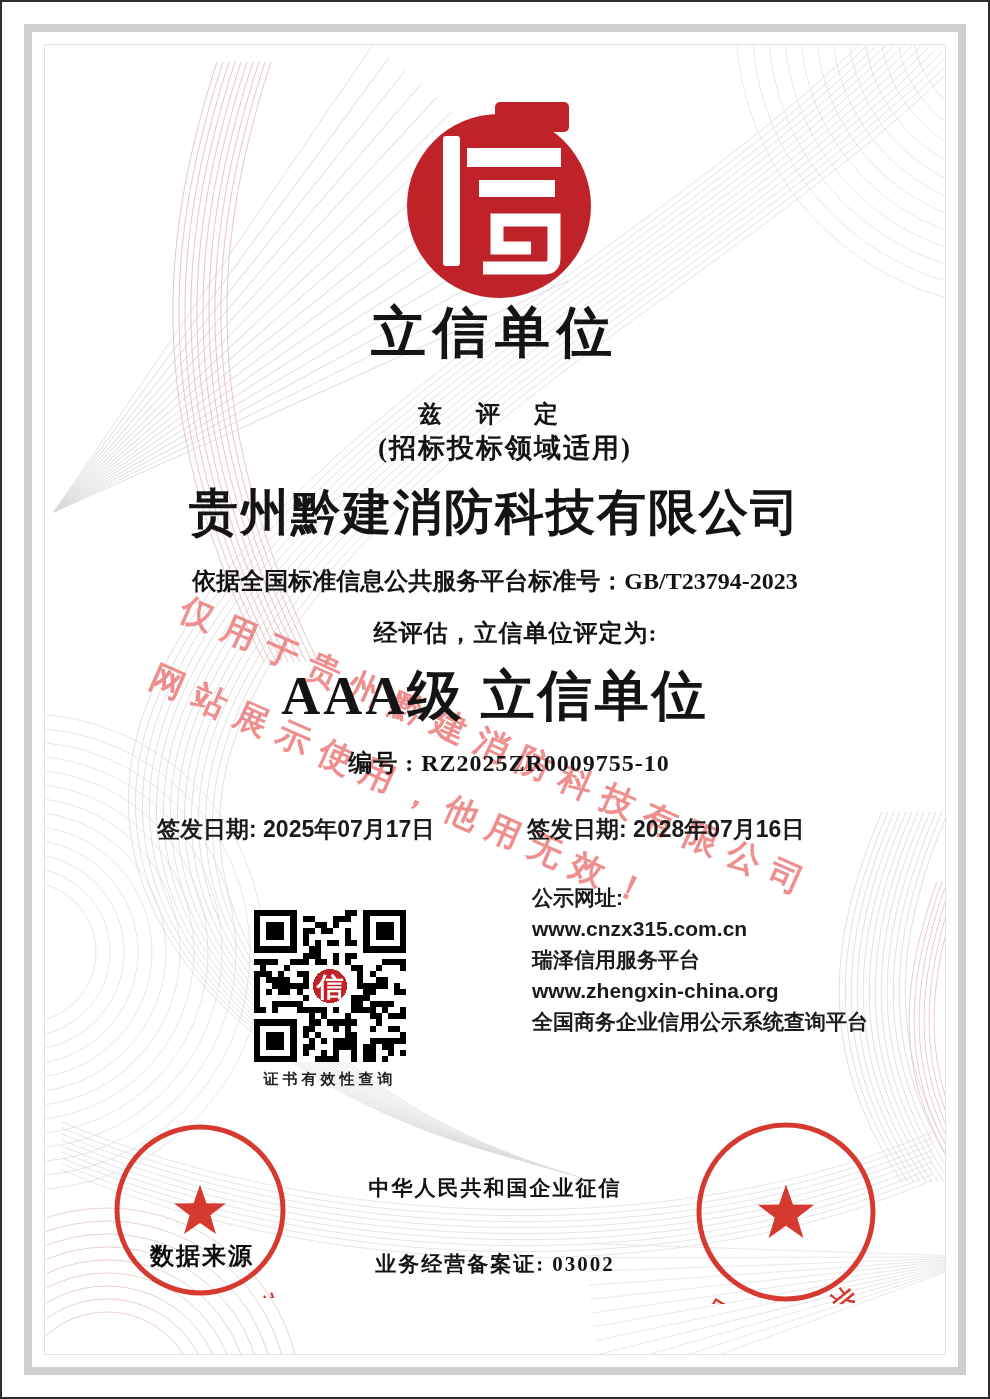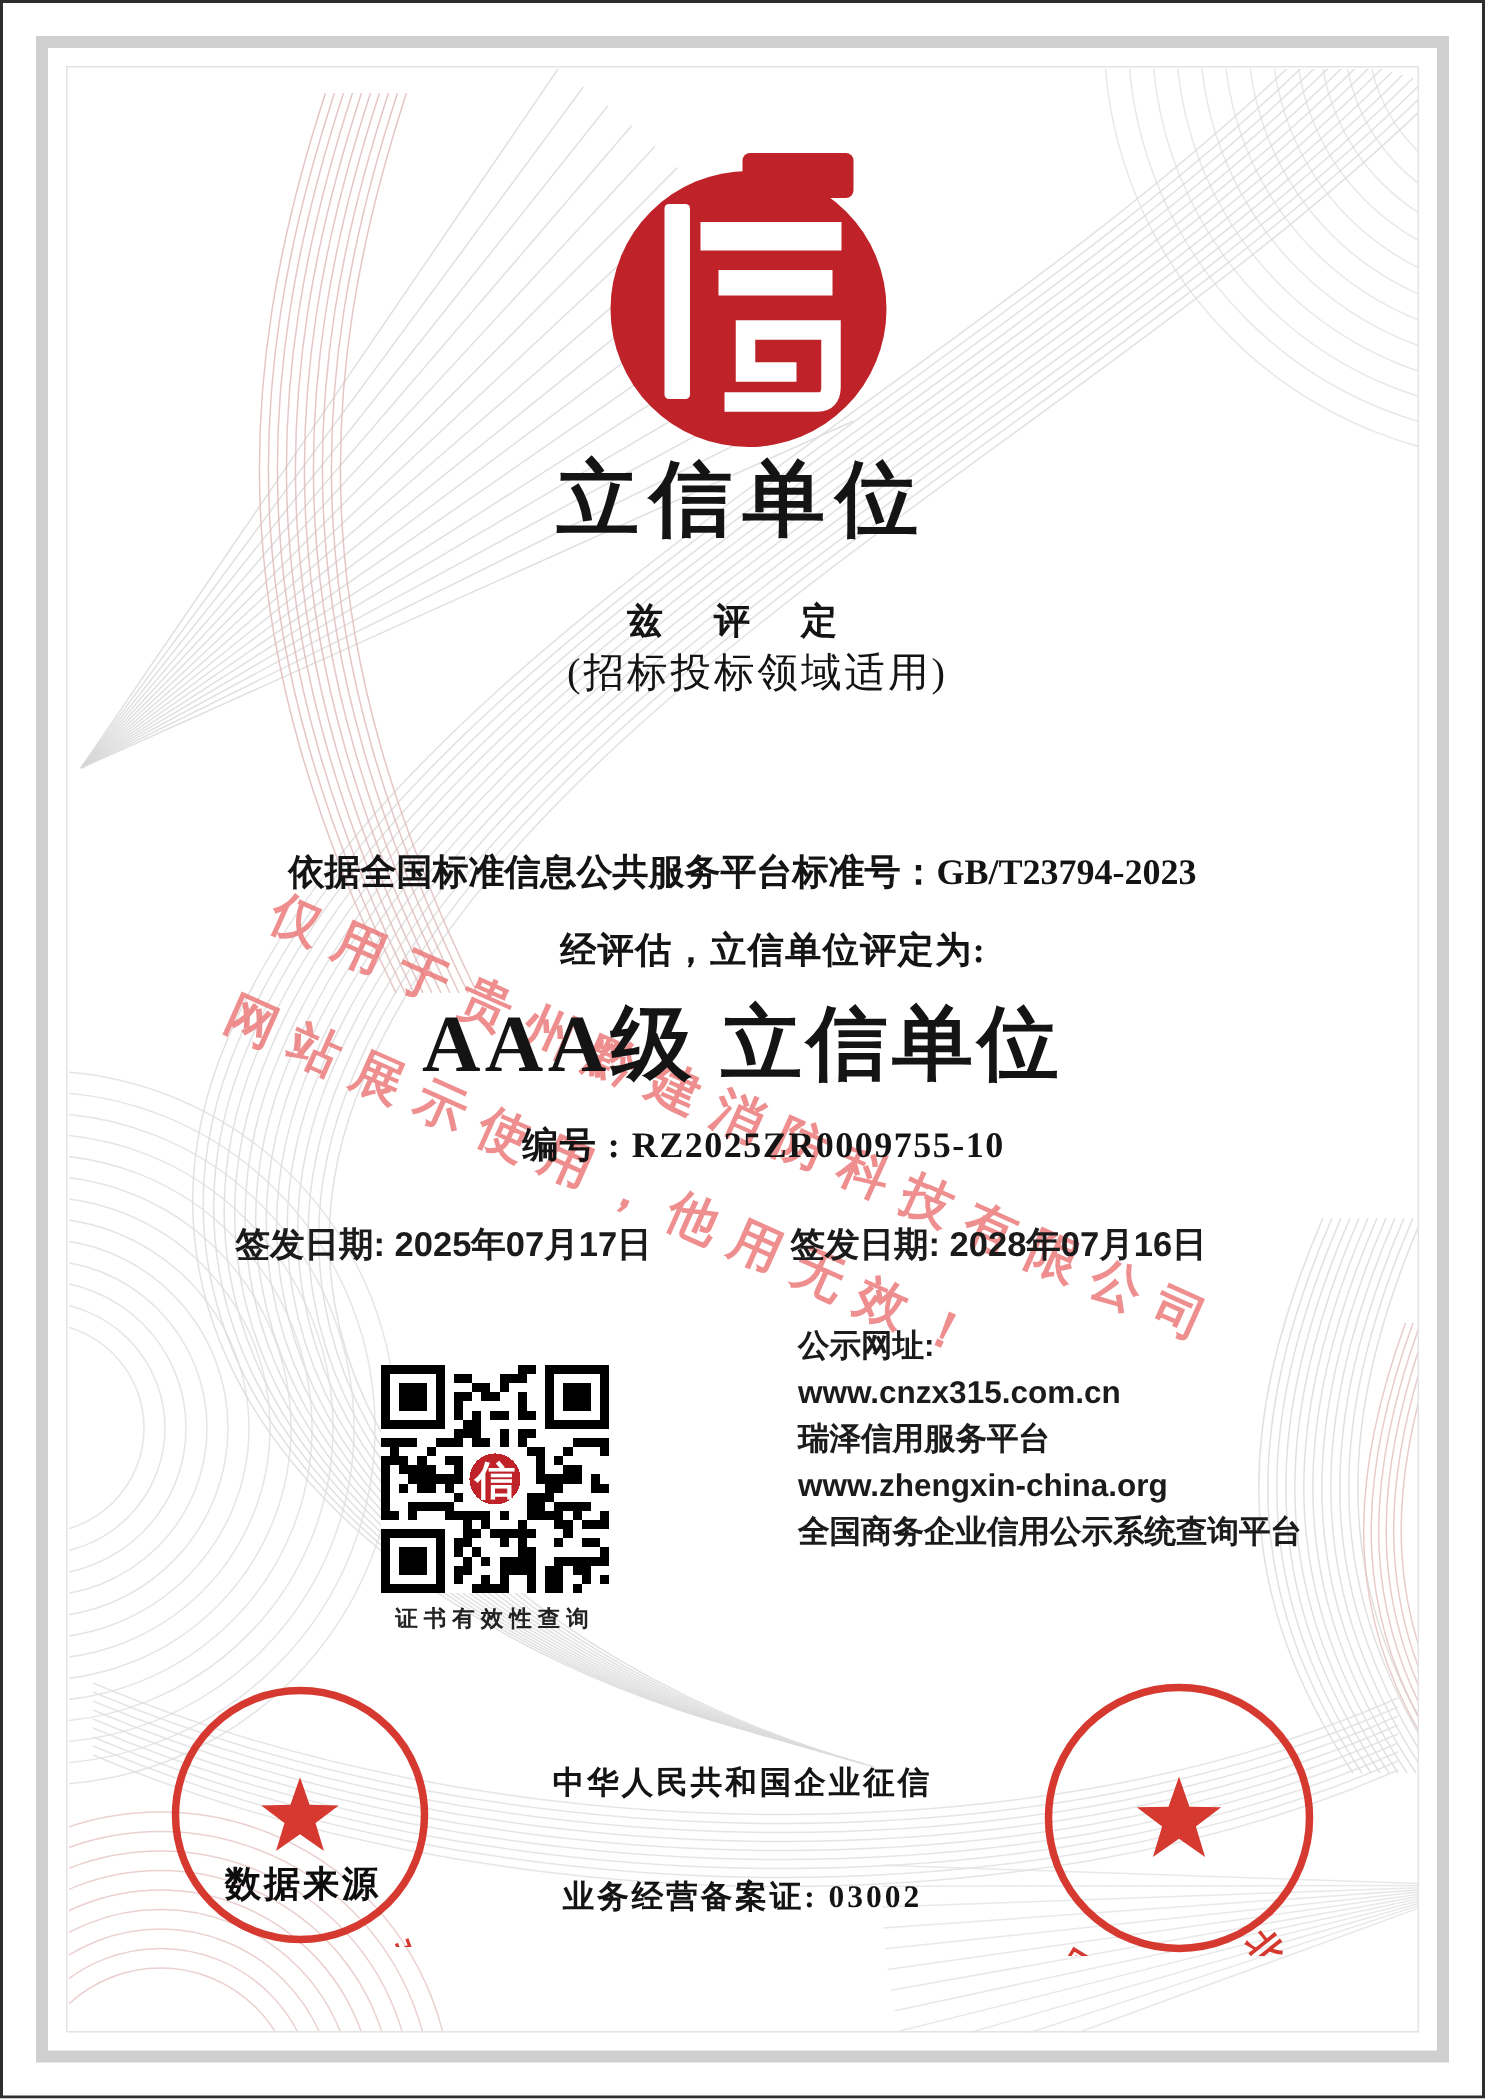--- a/index.html
+++ b/index.html
@@ -8,21 +8,21 @@
     background:#ffffff;border:2px solid #2e2e2e;box-sizing:border-box;
     font-family:"Liberation Serif", serif;color:#141414;
   }
   .frame-outer{position:absolute;inset:22px;border:8px solid #cfcfcf;pointer-events:none;z-index:1;}
   .frame-inner{position:absolute;inset:42px;border:1px solid #e3e3e3;pointer-events:none;z-index:1;}
   svg.bg{position:absolute;left:44px;top:44px;width:900px;height:1309px;z-index:0;}
   .abs{position:absolute;left:0;right:0;text-align:center;}
   .logo-svg{position:absolute;left:397px;top:98px;width:200px;height:202px;z-index:3;}
   .cert-title{top:294px;font-size:55px;font-weight:bold;letter-spacing:7px;z-index:3;}
   .line-ziping{top:396px;font-size:24px;font-weight:bold;letter-spacing:14px;z-index:3;}
-  .line-scope{top:428px;font-size:27px;font-weight:normal;letter-spacing:2px;z-index:3;padding-left:20px;}
+  .line-scope{top:428px;font-size:27px;font-weight:bold;letter-spacing:2px;z-index:3;padding-left:20px;}
   .company{top:478px;font-size:49px;font-weight:bold;letter-spacing:2px;z-index:3;}
   .line-standard{top:563px;font-size:24px;font-weight:bold;z-index:3;}
   .line-eval{top:615px;font-size:24px;font-weight:bold;letter-spacing:1px;z-index:3;padding-left:41px;}
   .rating{top:658px;font-size:54px;font-weight:bold;letter-spacing:3px;z-index:3;}
   .serial{top:745px;font-size:24px;font-weight:bold;letter-spacing:1px;z-index:3;margin-left:28px;}
   .date-row{position:absolute;top:812px;left:0;right:0;z-index:3;
     font-family:"Liberation Sans", sans-serif;font-size:23px;font-weight:bold;color:#1b1b1b;}
   .date-issue{position:absolute;left:155px;top:0;}
   .date-expiry{position:absolute;left:525px;top:0;}
   .urls{position:absolute;left:530px;top:880px;z-index:3;
@@ -181,20 +181,21 @@
     <circle cx="100" cy="106" r="92" fill="#bf2329"></circle>
     <rect x="44" y="36" width="17" height="130" rx="3" fill="#ffffff"></rect>
     <rect x="68" y="48" width="94" height="19" fill="#ffffff"></rect>
     <rect x="80" y="80" width="76" height="17" fill="#ffffff"></rect>
     <path d="M84,168 H146 Q155,168 155,158 V120 H98 V148 H132" fill="none" stroke="#ffffff" stroke-width="13"></path>
   </svg>
 
   <div class="abs cert-title">立信单位</div>
   <div class="abs line-ziping">兹 评 定</div>
   <div class="abs line-scope">(招标投标领域适用)</div>
+  <div class="abs company">贵州黔建消防科技有限公司</div>
   <div class="abs line-standard">依据全国标准信息公共服务平台标准号：GB/T23794-2023</div>
   <div class="abs line-eval">经评估，立信单位评定为:</div>
   <div class="abs rating">AAA级 立信单位</div>
   <div class="abs serial">编号 : RZ2025ZR0009755-10</div>
 
   <div class="date-row">
     <span class="date-issue">签发日期: 2025年07月17日</span>
     <span class="date-expiry">签发日期: 2028年07月16日</span>
   </div>
 

